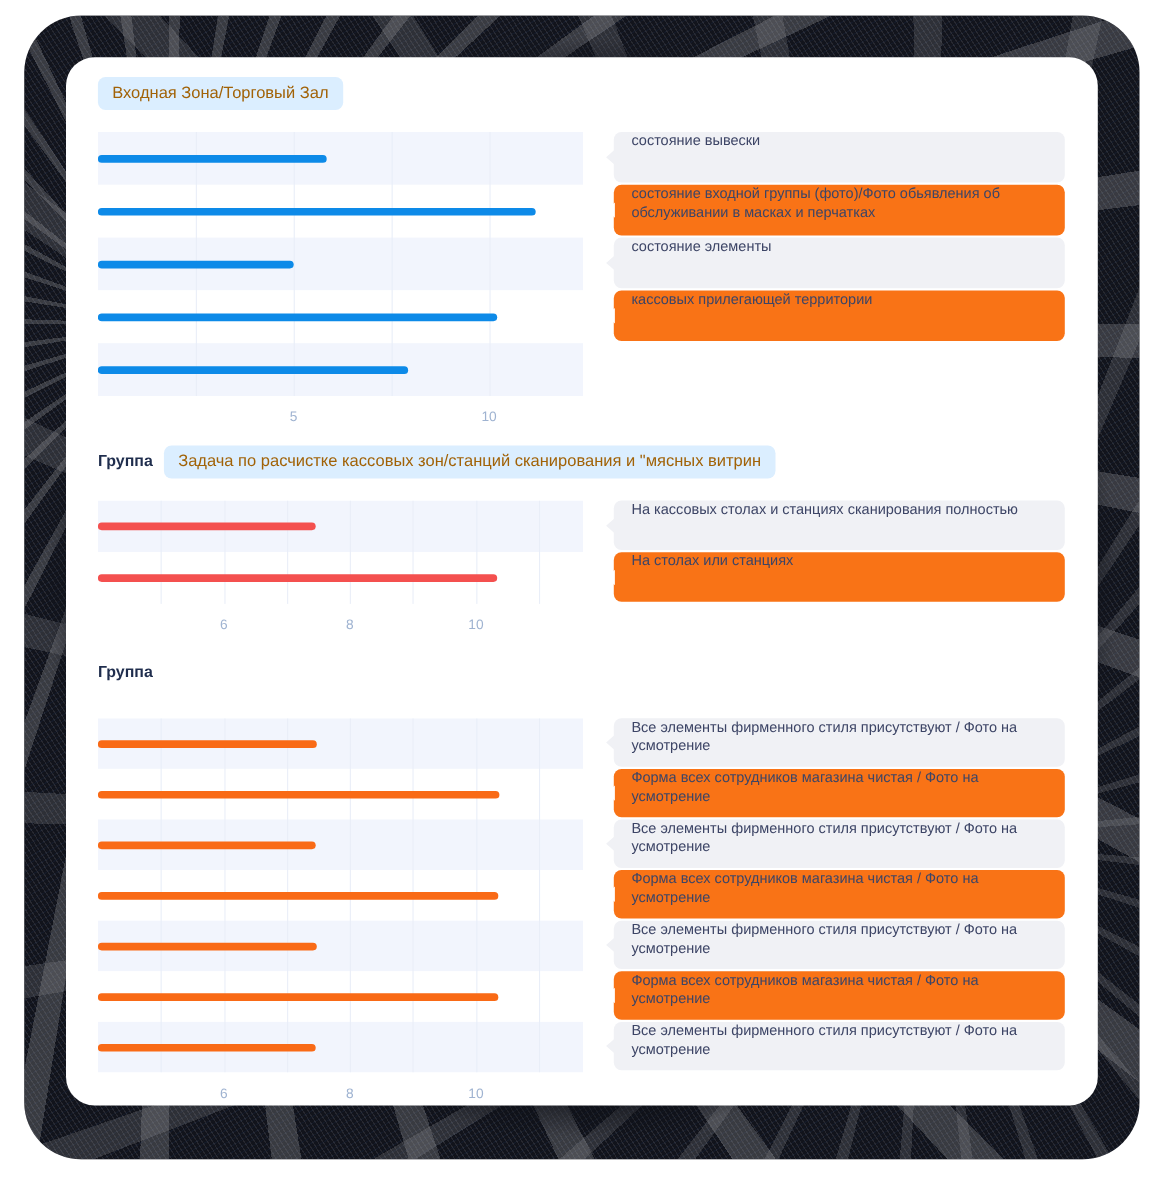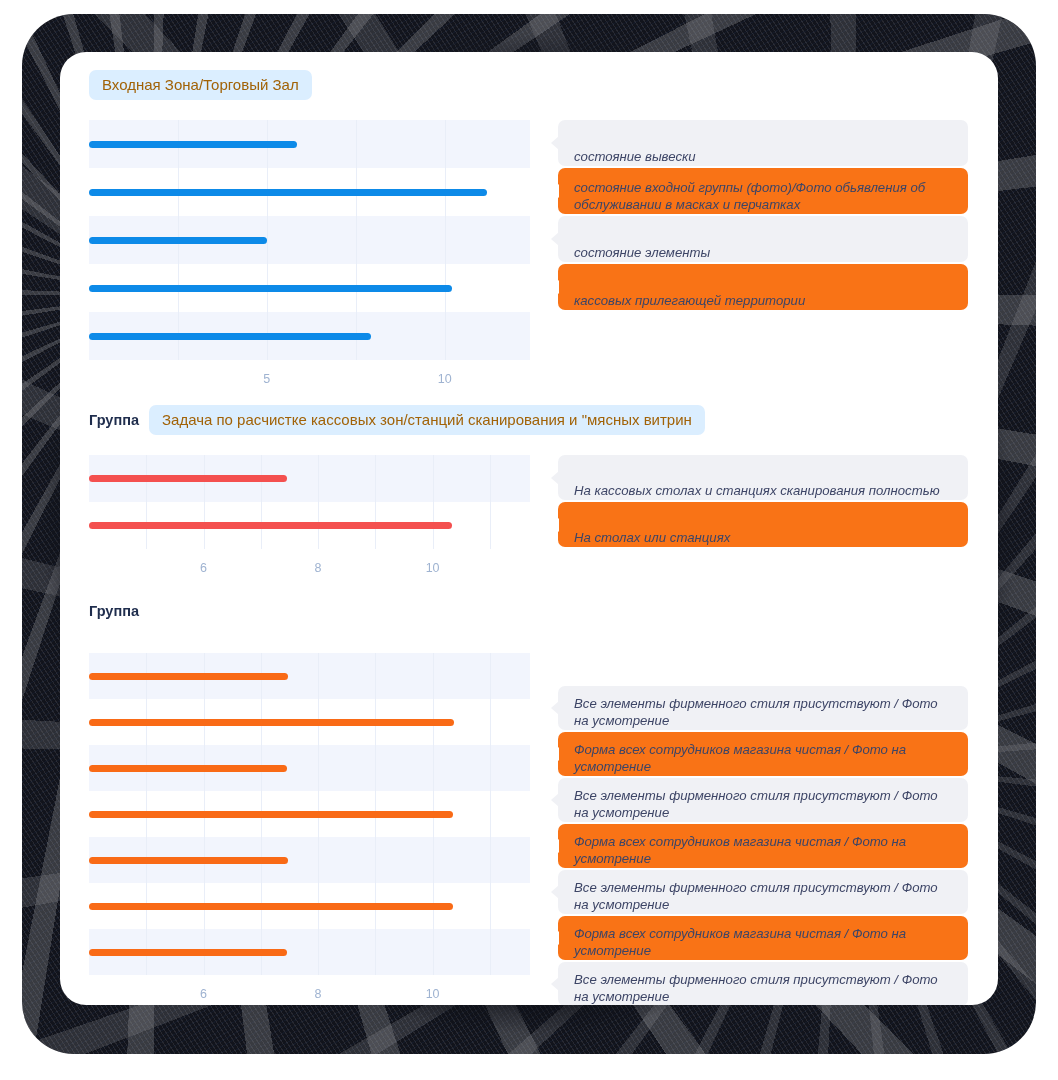--- a/index.html
+++ b/index.html
@@ -124,23 +124,22 @@
   }
 
   
   .labels { position: absolute; }
 
   .label-row {
     position: absolute;
     left: 0;
     width: 100%;
     display: flex;
-    align-items: flex-end;
+    align-items: flex-start;
     border-radius: 7px;
-    font-style: italic;
   }
   .label-row.shaded { background: #f0f1f5; }
   .label-row.plain  { background: #f97316; }
 
   .label-notch {
     position: absolute;
     left: -7px;
     top: 50%;
     margin-top: -7px;
     width: 0; height: 0;
@@ -264,21 +263,21 @@
             <div class="bar" title="Все элементы фирменного стиля присутствуют / Фото на усмотрение" style="left: 0px; width: 198.164px; top: 111.5px; background: rgb(249, 106, 22);"></div>
             <div class="bar" title="Форма всех сотрудников магазина чистая / Фото на усмотрение" style="left: 0px; width: 364.255px; top: 157.5px; background: rgb(249, 106, 22);"></div>
             <div class="bar" title="Все элементы фирменного стиля присутствуют / Фото на усмотрение" style="left: 0px; width: 199.309px; top: 203.5px; background: rgb(249, 106, 22);"></div>
             <div class="bar" title="Форма всех сотрудников магазина чистая / Фото на усмотрение" style="left: 0px; width: 364.255px; top: 249.5px; background: rgb(249, 106, 22);"></div>
             <div class="bar" title="Все элементы фирменного стиля присутствуют / Фото на усмотрение" style="left: 0px; width: 198.164px; top: 295.5px; background: rgb(249, 106, 22);"></div>
           </div>
           <div class="tick" style="left: 114.545px; top: 334px;">6</div>
           <div class="tick" style="left: 229.091px; top: 334px;">8</div>
           <div class="tick" style="left: 343.636px; top: 334px;">10</div>
         </div>
-        <div class="labels" style="left: 498px; top: 634px; width: 410px; height: 322px;">
+        <div class="labels" style="left: 498px; top: 601px; width: 410px; height: 322px;">
           <div class="label-row shaded" style="top: 0px; height: 44px;">
             <span class="label-notch"></span>
             <div class="label-text">Все элементы фирменного стиля присутствуют / Фото на усмотрение</div>
           </div>
           <div class="label-row plain" style="top: 46px; height: 44px;">
             <span class="label-notch"></span>
             <div class="label-text">Форма всех сотрудников магазина чистая / Фото на усмотрение</div>
           </div>
           <div class="label-row shaded" style="top: 92px; height: 44px;">
             <span class="label-notch"></span>

